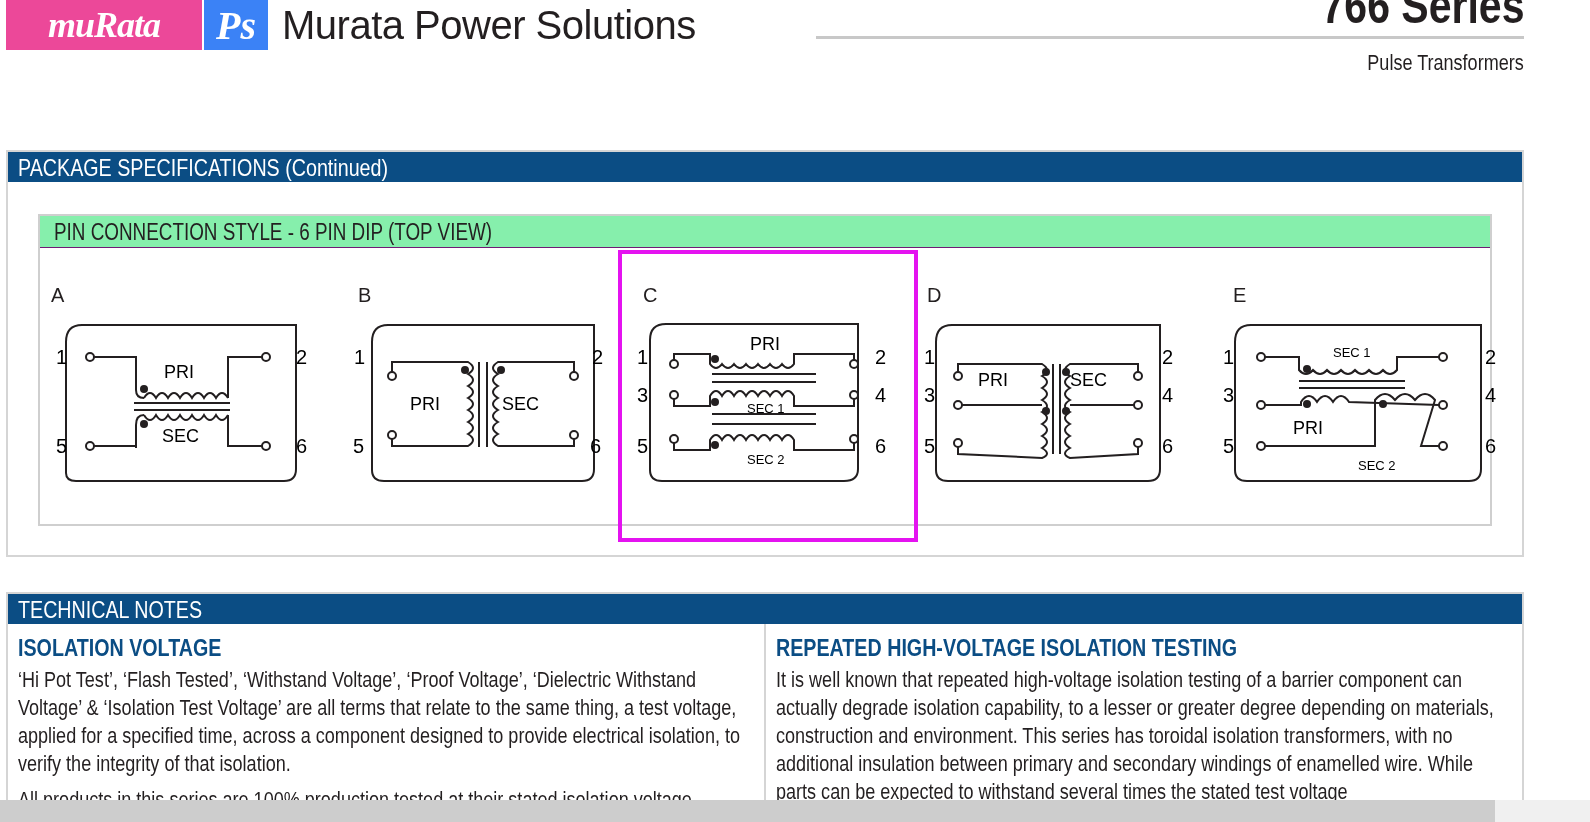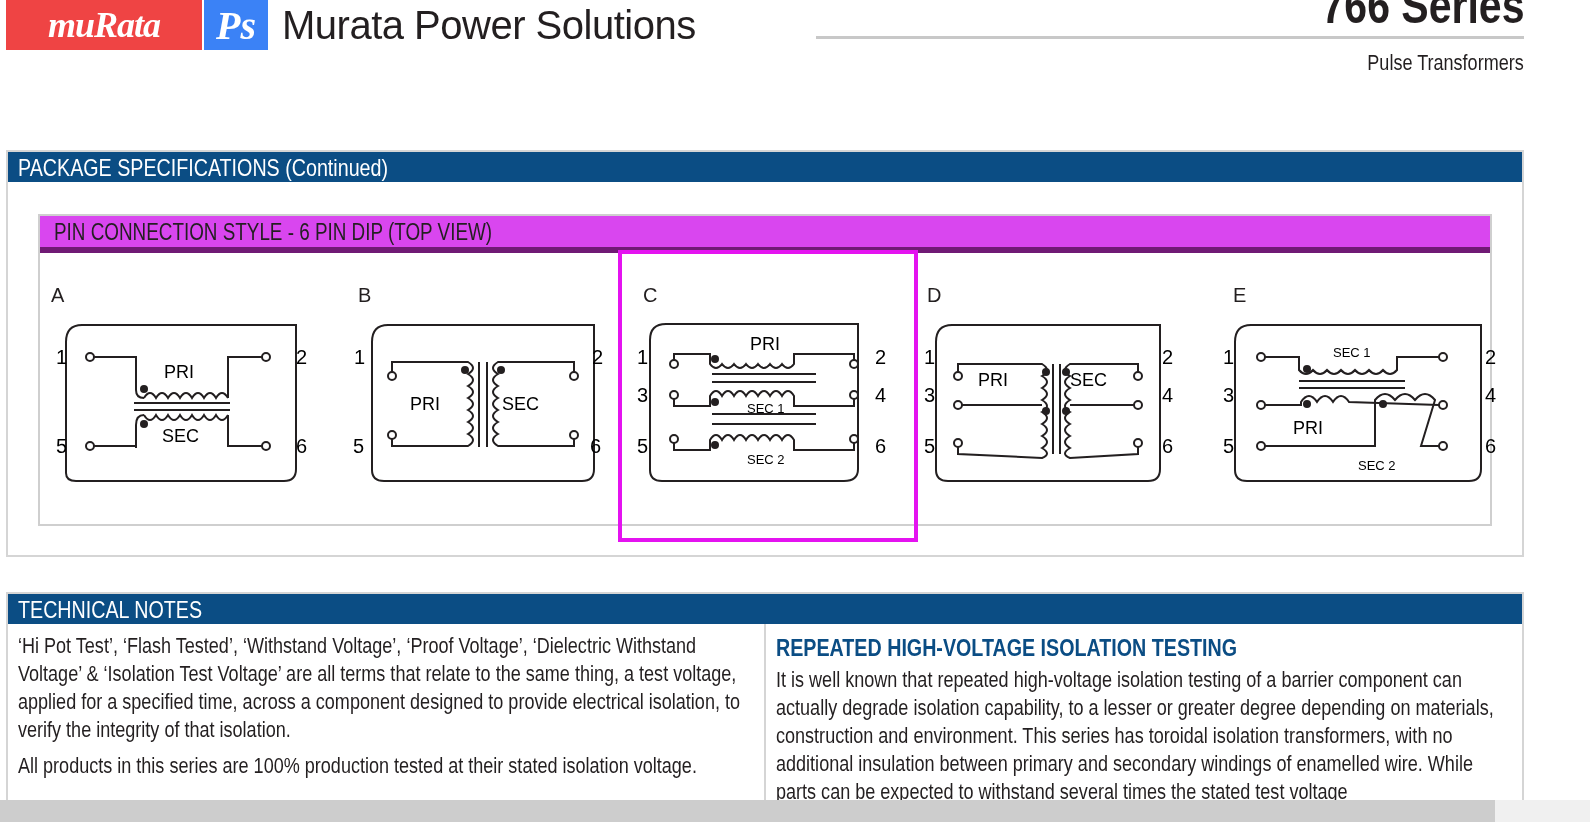--- a/index.html
+++ b/index.html
@@ -1,31 +1,31 @@
 <!DOCTYPE html>
 <html><head>
   <meta charset="utf-8">
   <style>
     html,body{margin:0;padding:0;background:#fff;}
     body{width:1590px;height:822px;position:relative;overflow:hidden;font-family:"Liberation Sans",sans-serif;color:#231f20;}
     .cond{display:inline-block;transform:scaleX(0.82);transform-origin:left center;white-space:nowrap;}
-    .logo-murata{position:absolute;left:6px;top:0;width:196px;height:50px;background:#ef4444;color:#fff;font-family:"Liberation Serif",serif;font-style:italic;font-weight:bold;font-size:36px;display:flex;align-items:center;justify-content:center;letter-spacing:-1px;}
+    .logo-murata{position:absolute;left:6px;top:0;width:196px;height:50px;background:#ec4899;color:#fff;font-family:"Liberation Serif",serif;font-style:italic;font-weight:bold;font-size:36px;display:flex;align-items:center;justify-content:center;letter-spacing:-1px;}
     .logo-ps{position:absolute;left:204px;top:0;width:64px;height:50px;background:#3b82f6;color:#fff;font-family:"Liberation Serif",serif;font-style:italic;font-weight:bold;font-size:40px;display:flex;align-items:center;justify-content:center;}
     .brand-name{position:absolute;left:282px;top:2px;font-size:40px;font-weight:normal;color:#231f20;letter-spacing:-0.5px;line-height:46px;}
     .header-rule{position:absolute;left:816px;top:36px;width:708px;height:3px;background:#c8c8c8;}
     .series-title{position:absolute;right:66px;top:-22px;font-size:50px;font-weight:bold;line-height:56px;}
     .series-title .cond{transform-origin:right center;}
     .subtitle{position:absolute;right:66px;top:44px;font-size:22px;line-height:38px;}
     .subtitle .cond{transform-origin:right center;}
 
     .section{position:absolute;border:2px solid #d5d5d5;background:#fff;box-sizing:border-box;}
     .section-bar{background:#0b4d84;color:#fff;font-weight:normal;font-size:24px;height:30px;line-height:32px;padding-left:10px;}
     .pkg{left:6px;top:150px;width:1518px;height:407px;}
     .pin-box{position:absolute;left:30px;top:62px;width:1454px;height:312px;border:2px solid #cfcfcf;box-sizing:border-box;}
-    .pin-box-header{background:#d946ef;height:31px;line-height:33px;padding-left:14px;font-size:23px;color:#231f20;border-bottom:6px solid #701a75;}
+    .pin-box-header{background:#86efac;height:31px;line-height:33px;padding-left:14px;font-size:23px;color:#231f20;border-bottom:1px solid #701a75;}
     .diagram{position:absolute;}
     .diagram-letter{position:absolute;font-size:20px;}
     .diagram svg{position:absolute;left:0;top:0;overflow:visible;}
     .highlight{position:absolute;left:618px;top:250px;width:300px;height:292px;border:4px solid #e413f0;box-sizing:border-box;}
 
     .tech{left:6px;top:592px;width:1518px;height:240px;}
     .tech-cols{display:flex;height:210px;}
     .tech-col{flex:1;padding:8px 10px 0 10px;box-sizing:border-box;}
     .tech-col + .tech-col{border-left:2px solid #d5d5d5;}
     .tech-head{color:#0b4d84;font-weight:bold;font-size:24px;line-height:32px;height:34px;}
@@ -207,20 +207,21 @@
     <text x="118" y="77" font-size="13">SEC 1</text>
     <text x="78" y="154" font-size="18">PRI</text>
     <text x="143" y="190" font-size="13">SEC 2</text>
   </svg>
 </div>
 
 <div class="section tech">
   <div class="section-bar"><span class="cond">TECHNICAL NOTES</span></div>
   <div class="tech-cols">
     <div class="tech-col">
+      <div class="tech-head"><span class="cond">ISOLATION VOLTAGE</span></div>
       <div class="tech-text">‘Hi Pot Test’, ‘Flash Tested’, ‘Withstand Voltage’, ‘Proof Voltage’, ‘Dielectric Withstand Voltage’ &amp; ‘Isolation Test Voltage’ are all terms that relate to the same thing, a test voltage, applied for a specified time, across a component designed to provide electrical isolation, to verify the integrity of that isolation.</div>
       <div class="tech-text" style="margin-top:8px;">All products in this series are 100% production tested at their stated isolation voltage.</div>
     </div>
     <div class="tech-col">
       <div class="tech-head"><span class="cond">REPEATED HIGH-VOLTAGE ISOLATION TESTING</span></div>
       <div class="tech-text">It is well known that repeated high-voltage isolation testing of a barrier component can actually degrade isolation capability, to a lesser or greater degree depending on materials, construction and environment. This series has toroidal isolation transformers, with no additional insulation between primary and secondary windings of enamelled wire. While parts can be expected to withstand several times the stated test voltage</div>
     </div>
   </div>
 </div>
 

